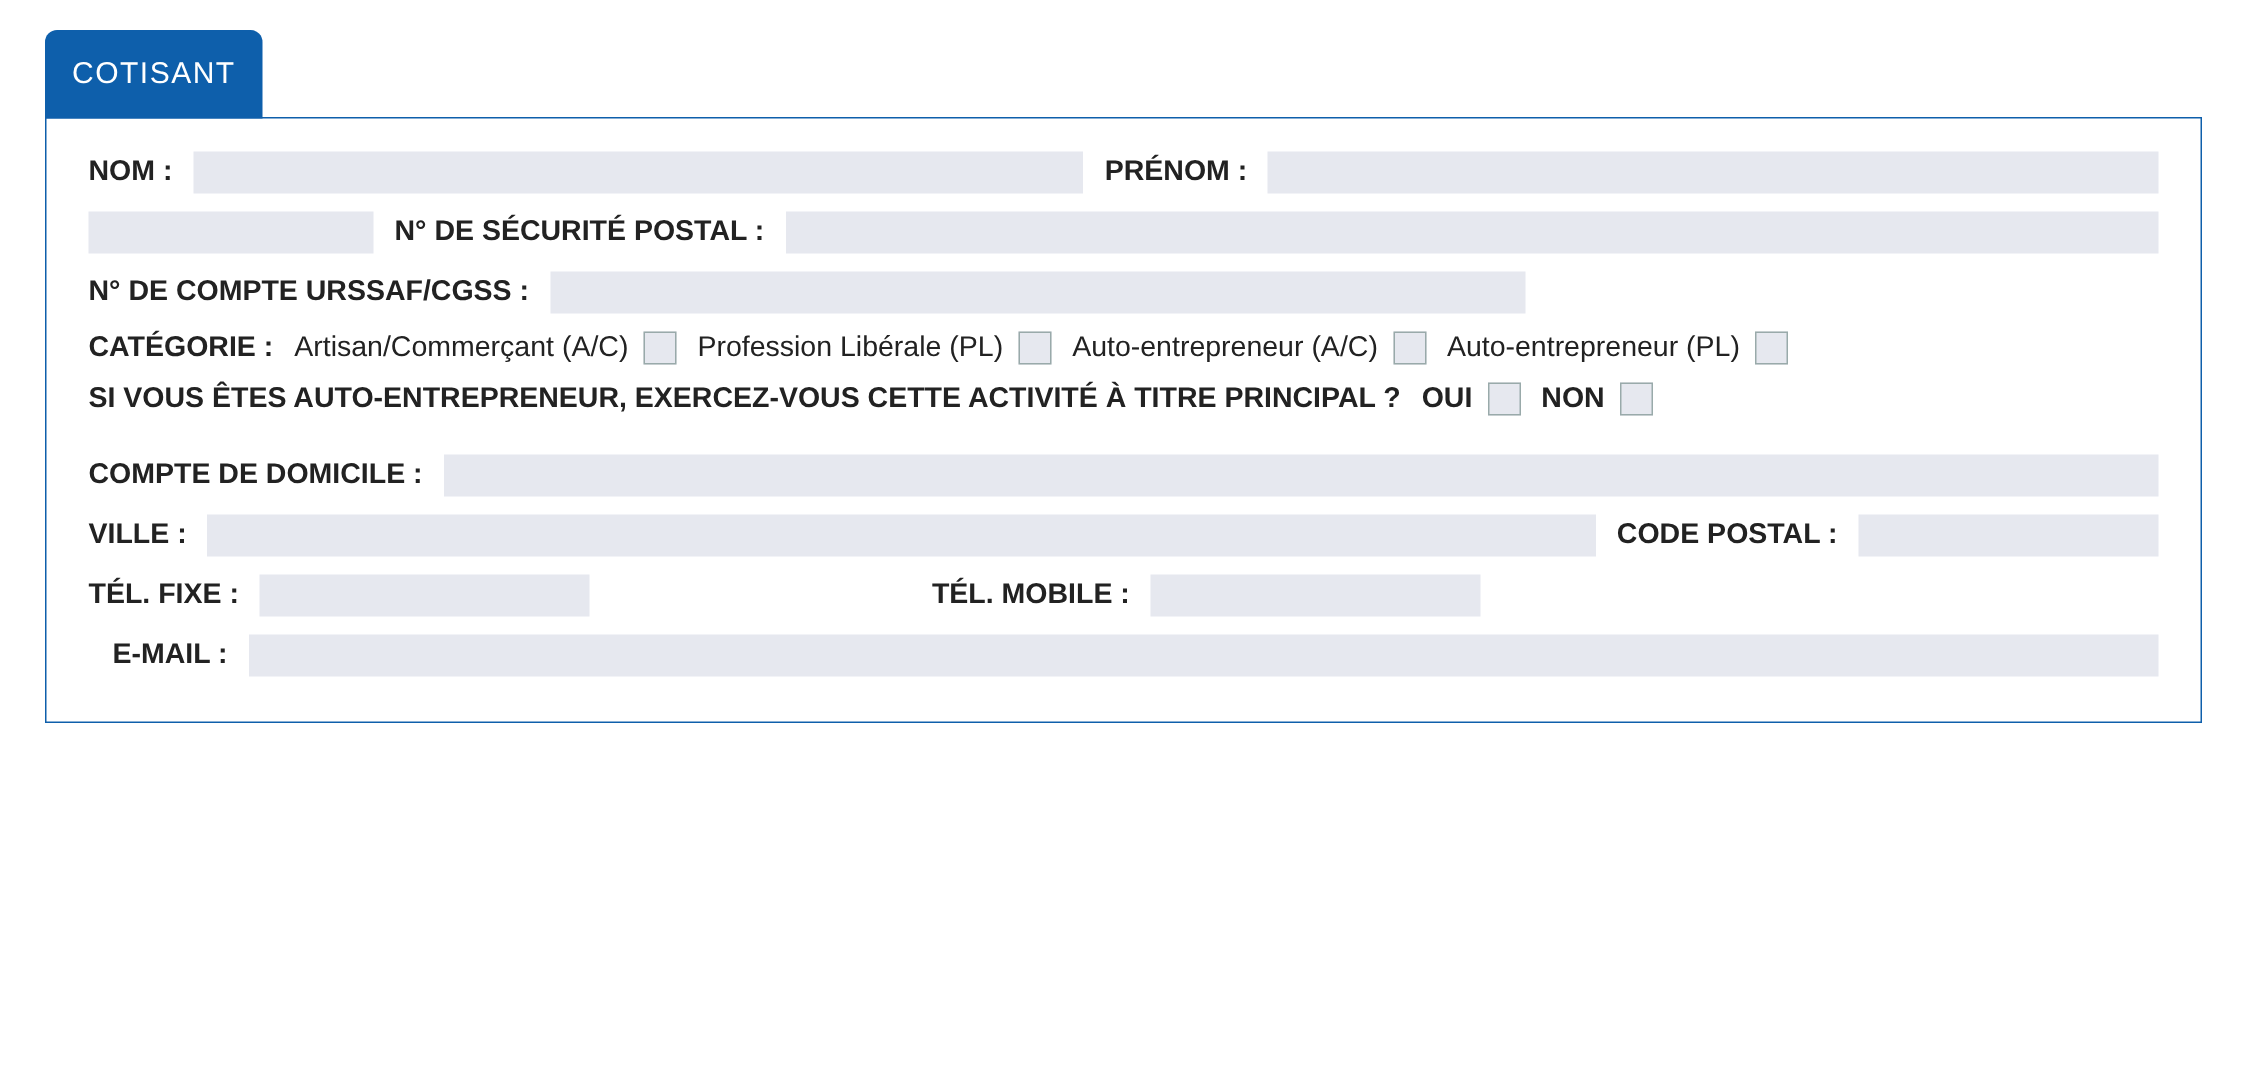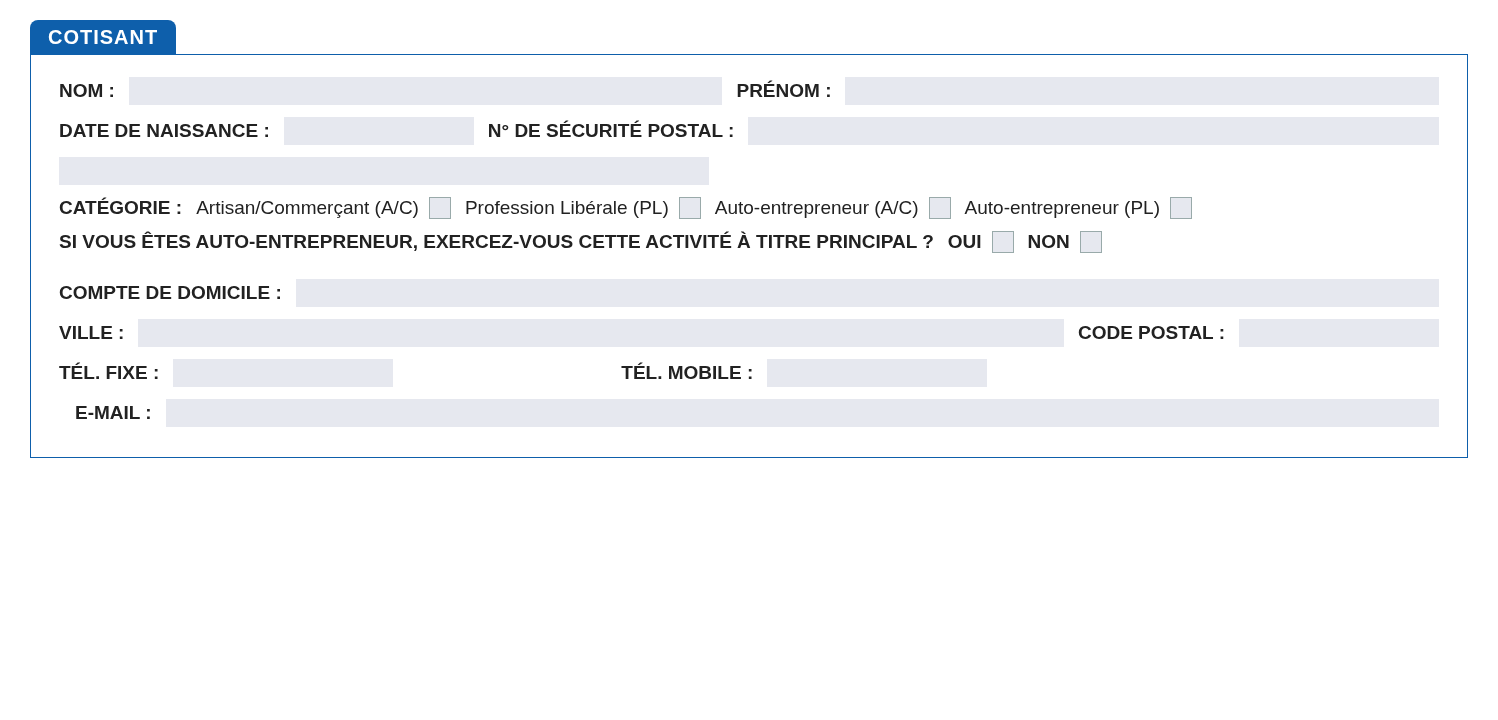--- a/index.html
+++ b/index.html
@@ -7,24 +7,24 @@
     margin: 0;
     padding: 20px 30px;
     font-family: Arial, Helvetica, sans-serif;
     background: #fff;
     color: #222;
   }
   .tab {
     display: inline-block;
     background: #0e5fab;
     color: #fff;
-    font-weight: 700;
+    font-weight: 400;
     font-size: 20px;
     letter-spacing: 1px;
-    padding: 6px 18px;
+    padding: 18px 18px;
     border-top-left-radius: 8px;
     border-top-right-radius: 8px;
   }
   .box {
     border: 1.5px solid #0e5fab;
     padding: 22px 28px 30px 28px;
     margin-top: -1px;
   }
   .row {
     display: flex;
@@ -78,27 +78,27 @@
 <div class="box">
 
   <div class="row">
     <span class="label">NOM :</span>
     <input class="txt grow" value="" style="">
     <span class="label">PRÉNOM :</span>
     <input class="txt grow" value="" style="">
   </div>
 
   <div class="row">
-    <span class="label">DATE DE NAISSANCE :</span>
     <input class="txt w-dob" value="" style="">
     <span class="label">N° DE SÉCURITÉ POSTAL :</span>
     <input class="txt grow" value="" style="">
   </div>
 
   <div class="row">
+    <span class="label">N° DE COMPTE URSSAF/CGSS :</span>
     <input class="txt grow" style="max-width: 650px;" value="">
   </div>
 
   <div class="row">
     <span class="label">CATÉGORIE :</span>
     <span class="opt">
       <span>Artisan/Commerçant (A/C)</span>
       <span class="cb"></span>
     </span>
     <span class="opt">

